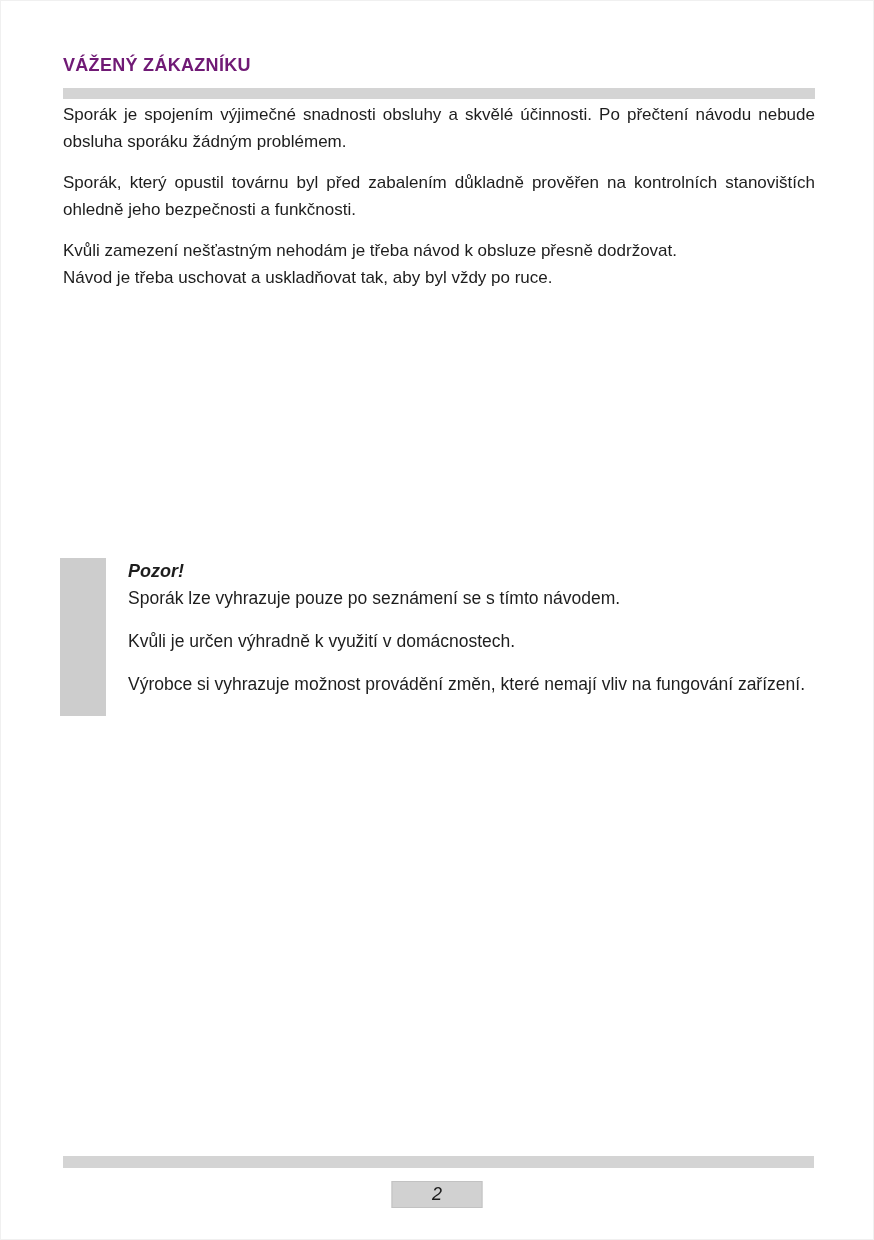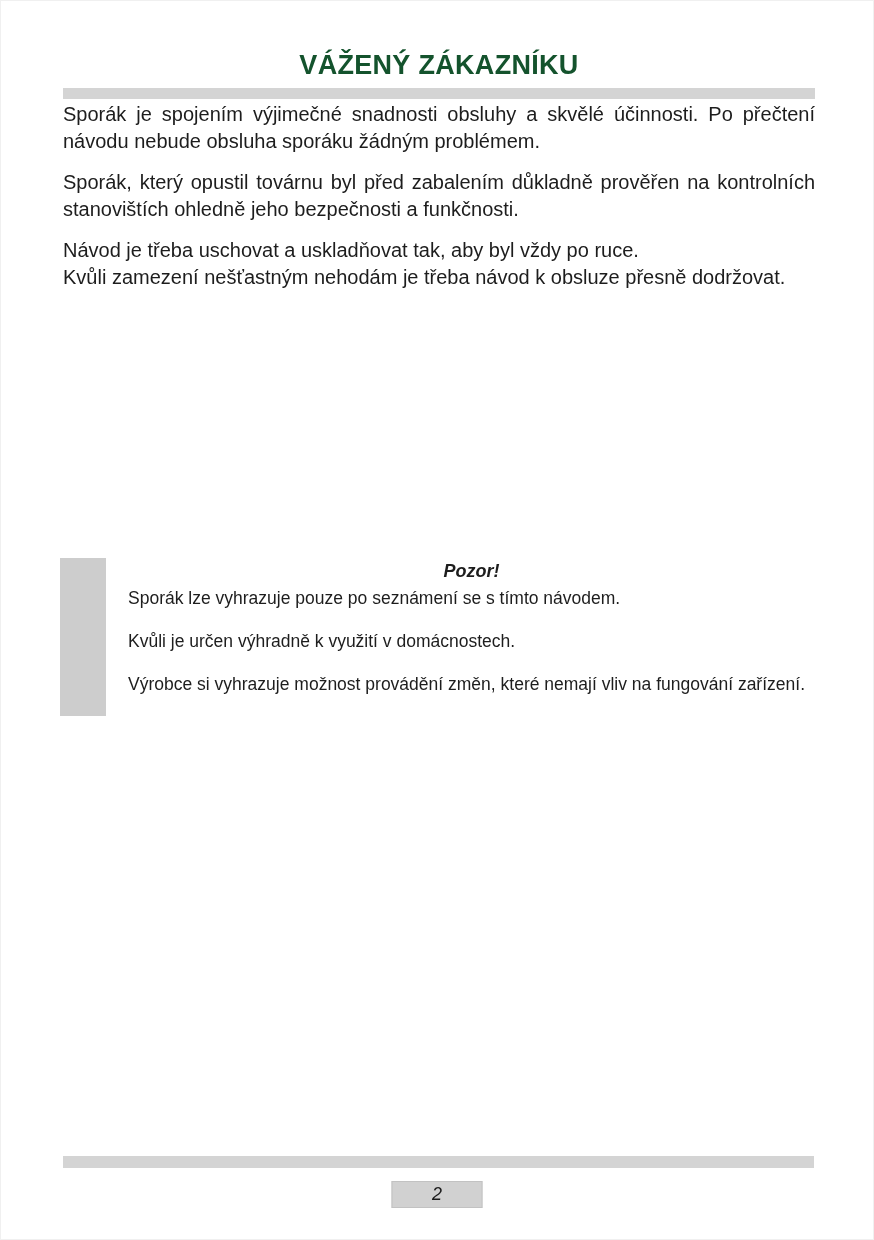--- a/index.html
+++ b/index.html
@@ -20,40 +20,39 @@
   }
 
   
   .header {
     position: absolute;
     top: 50px;
     left: 62px;
     width: 752px;
   }
   .page-title {
-    font-size: 27px;
+    font-size: 18px;
     font-weight: bold;
     line-height: 28px;
     letter-spacing: 0.3px;
-    color: #14532d;
-    text-align: center;
+    color: #701a75;
   }
   .title-rule {
     margin-top: 9px;
     height: 11px;
     background: #d4d4d4;
   }
 
   
   .intro {
     position: absolute;
     top: 100px;
     left: 62px;
     width: 752px;
-    font-size: 20px;
+    font-size: 17px;
     line-height: 27px;
   }
   .intro p {
     margin: 0 0 14px 0;
     text-align: justify;
   }
   .intro .plain-lines {
     margin: 0;
     text-align: left;
   }
@@ -77,21 +76,20 @@
     margin-left: 22px;
     font-size: 17.5px;
     line-height: 27px;
     flex: 1;
   }
   .notice-heading {
     font-weight: bold;
     font-style: italic;
     font-size: 18px;
     line-height: 27px;
-    text-align: center;
   }
   .notice-text p {
     margin: 0 0 16px 0;
   }
   .notice-text p.first {
     margin-bottom: 16px;
   }
 
   
   .footer-rule {
@@ -125,22 +123,22 @@
 
   <div class="header">
     <div class="page-title">VÁŽENÝ ZÁKAZNÍKU</div>
     <div class="title-rule"></div>
   </div>
 
   <div class="intro">
     <p>Sporák je spojením výjimečné snadnosti obsluhy a skvělé účinnosti. Po přečtení návodu nebude obsluha sporáku žádným problémem.</p>
     <p>Sporák, který opustil továrnu byl před zabalením důkladně prověřen na kontrolních stanovištích ohledně jeho bezpečnosti a funkčnosti.</p>
     <div class="plain-lines">
+      <div>Kvůli zamezení nešťastným nehodám je třeba návod k obsluze přesně dodržovat.</div>
       <div>Návod je třeba uschovat a uskladňovat tak, aby byl vždy po ruce.</div>
-      <div>Kvůli zamezení nešťastným nehodám je třeba návod k obsluze přesně dodržovat.</div>
     </div>
   </div>
 
   <div class="notice">
     <div class="notice-bar"></div>
     <div class="notice-text">
       <div class="notice-heading">Pozor!</div>
       <p class="first">Sporák lze vyhrazuje pouze po seznámení se s tímto návodem.</p>
       <p>Kvůli je určen výhradně k využití v domácnostech.</p>
       <p>Výrobce si vyhrazuje možnost provádění změn, které nemají vliv na fungování zařízení.</p>

